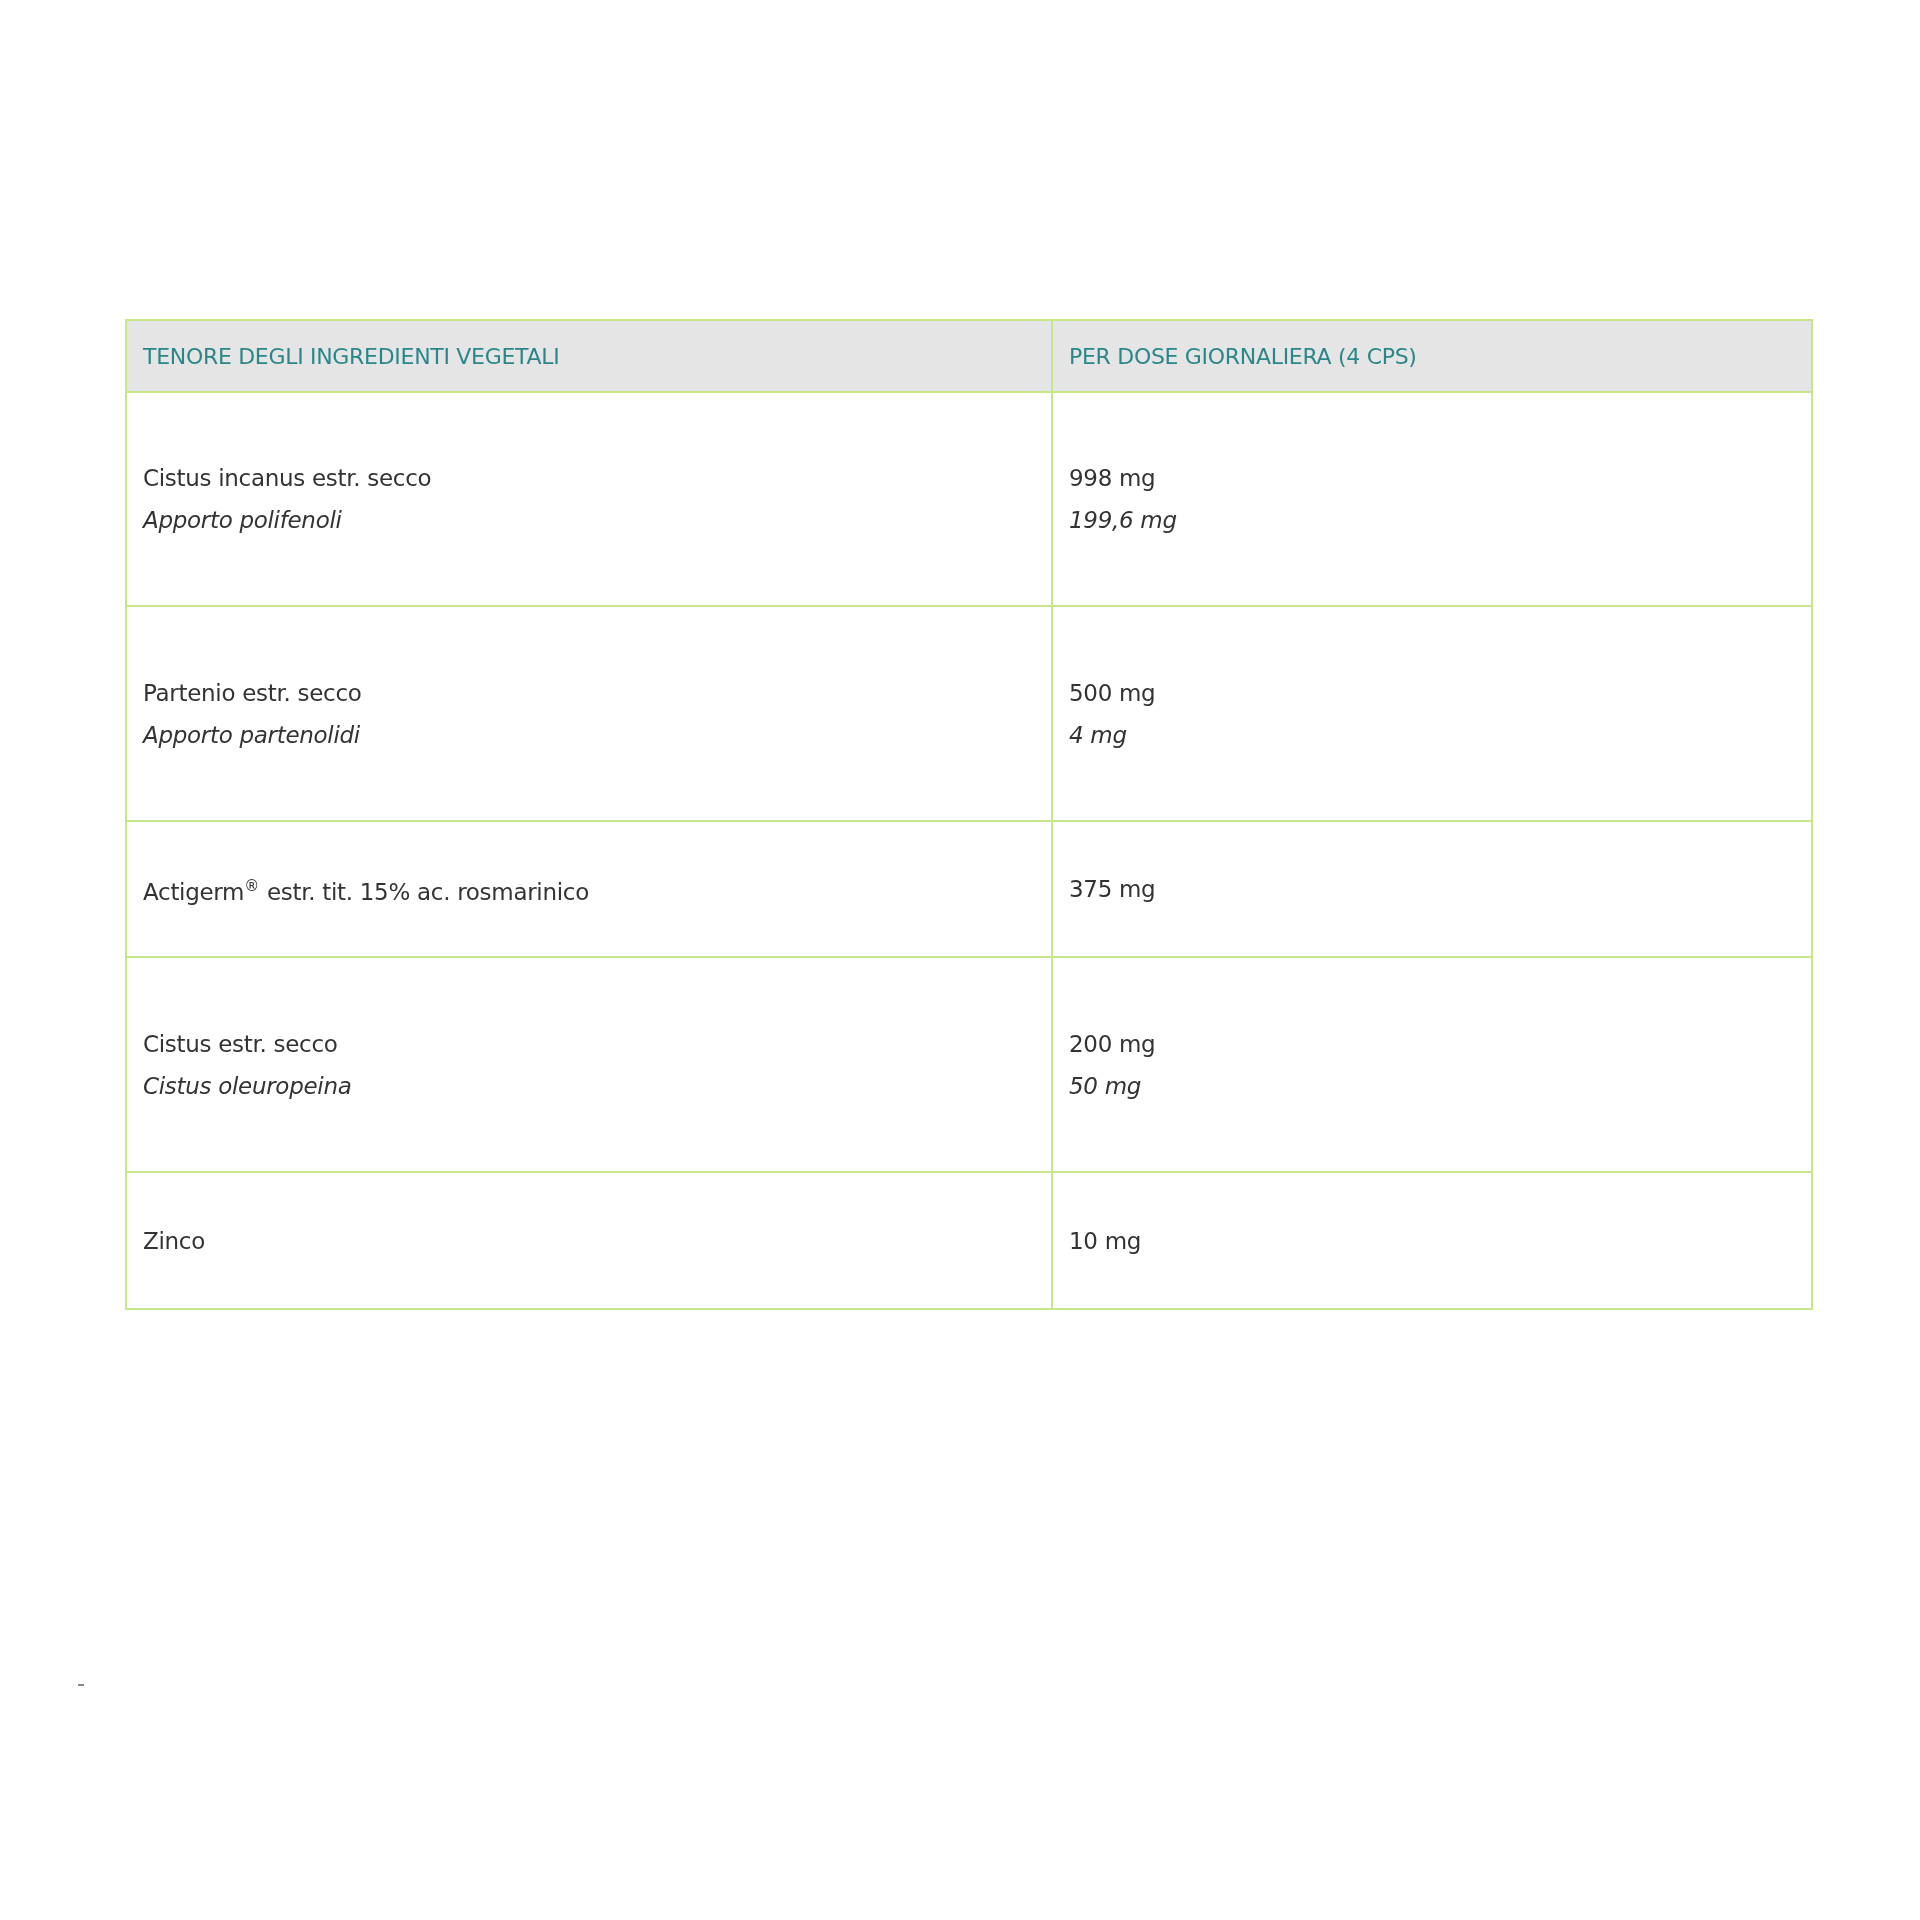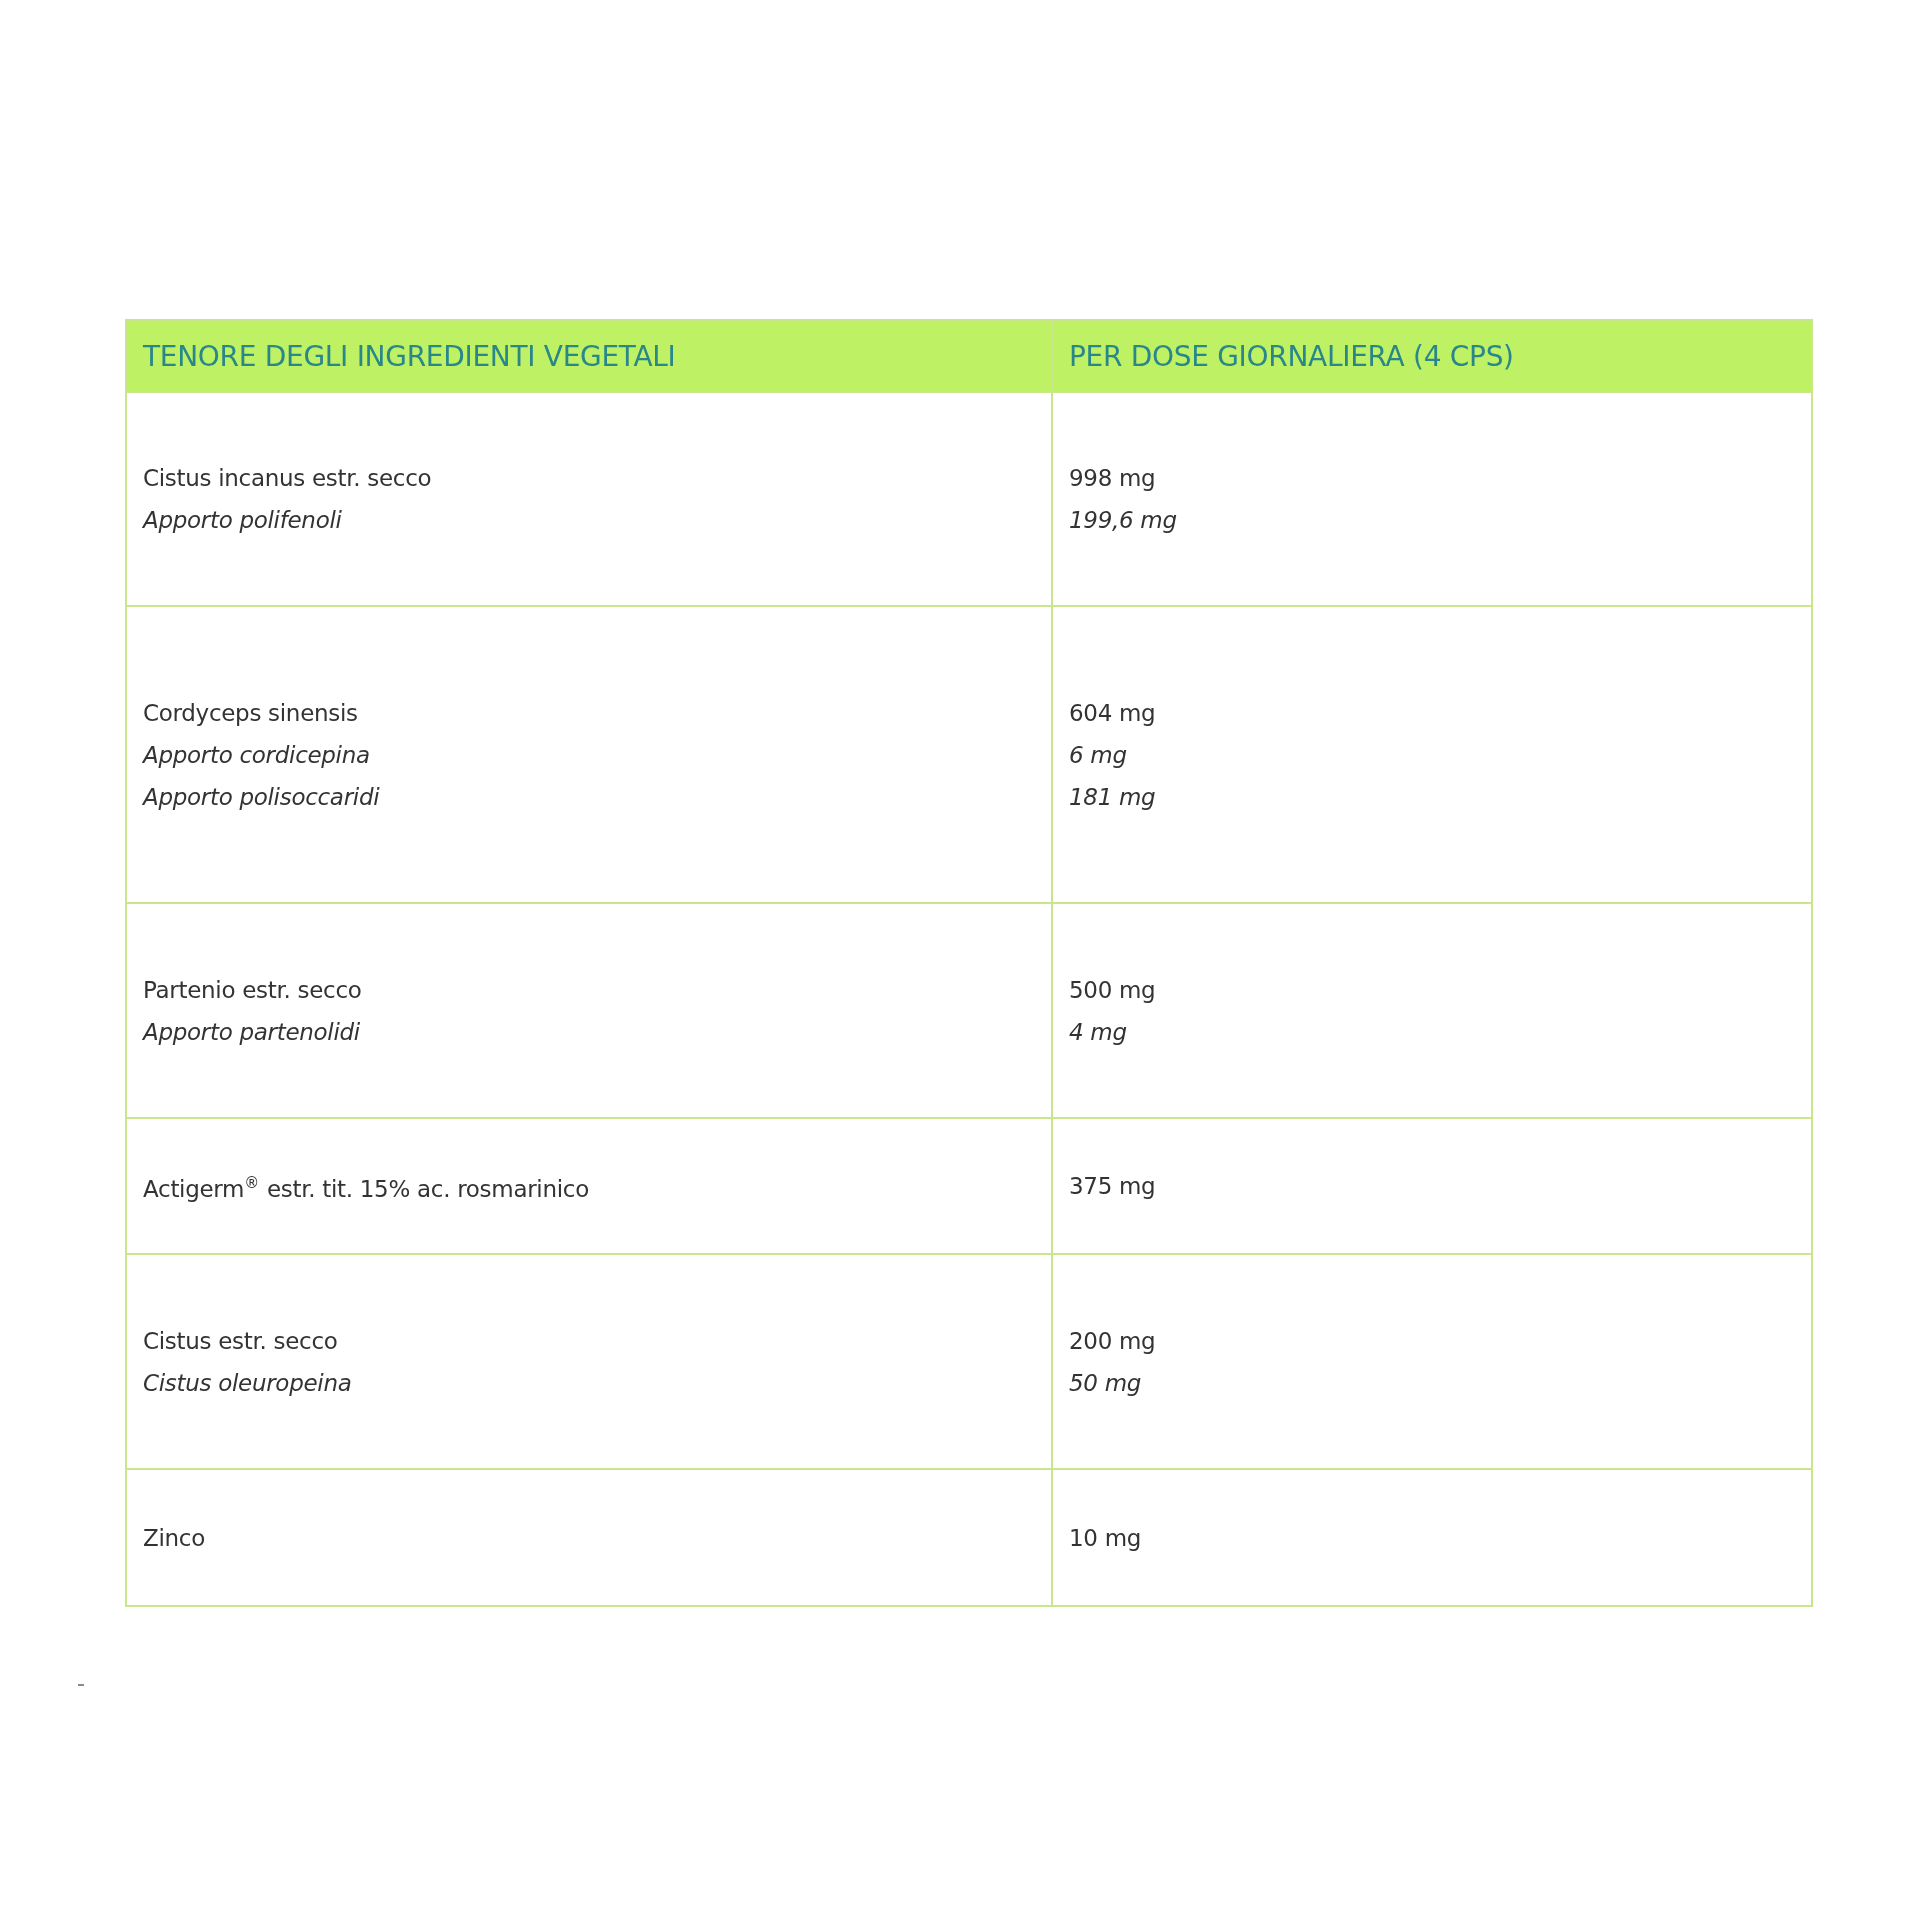--- a/index.html
+++ b/index.html
@@ -25,23 +25,23 @@
   .ingredients-table td, .ingredients-table th {
     border: 2px solid #c8e68a;
     padding: 0 16px;
     vertical-align: middle;
     text-align: left;
     font-weight: normal;
   }
   .ingredients-table col.c1 { width: 926px; }
   .ingredients-table col.c2 { width: 760px; }
   .ingredients-table thead th {
-    background: #bef264;
+    background: #e5e5e5;
     color: #2a8789;
-    font-size: 28px;
+    font-size: 22px;
     height: 70px;
     letter-spacing: -0.3px;
   }
   .ingredients-table tbody td {
     color: #333333;
     font-size: 23px;
     letter-spacing: -0.3px;
     margin-left: 36px;
   }
   .line {
@@ -90,32 +90,20 @@
     <tr class="r1">
       <td>
         <span class="line">Cistus incanus estr. secco</span>
         <span class="line sub">Apporto polifenoli</span>
       </td>
       <td>
         <span class="line">998 mg</span>
         <span class="line sub">199,6 mg</span>
       </td>
     </tr>
-    <tr class="r2">
-      <td>
-        <span class="line">Cordyceps sinensis</span>
-        <span class="line sub">Apporto cordicepina</span>
-        <span class="line sub">Apporto polisoccaridi</span>
-      </td>
-      <td>
-        <span class="line">604 mg</span>
-        <span class="line sub">6 mg</span>
-        <span class="line sub">181 mg</span>
-      </td>
-    </tr>
     <tr class="r3">
       <td>
         <span class="line">Partenio estr. secco</span>
         <span class="line sub">Apporto partenolidi</span>
       </td>
       <td>
         <span class="line">500 mg</span>
         <span class="line sub">4 mg</span>
       </td>
     </tr>

